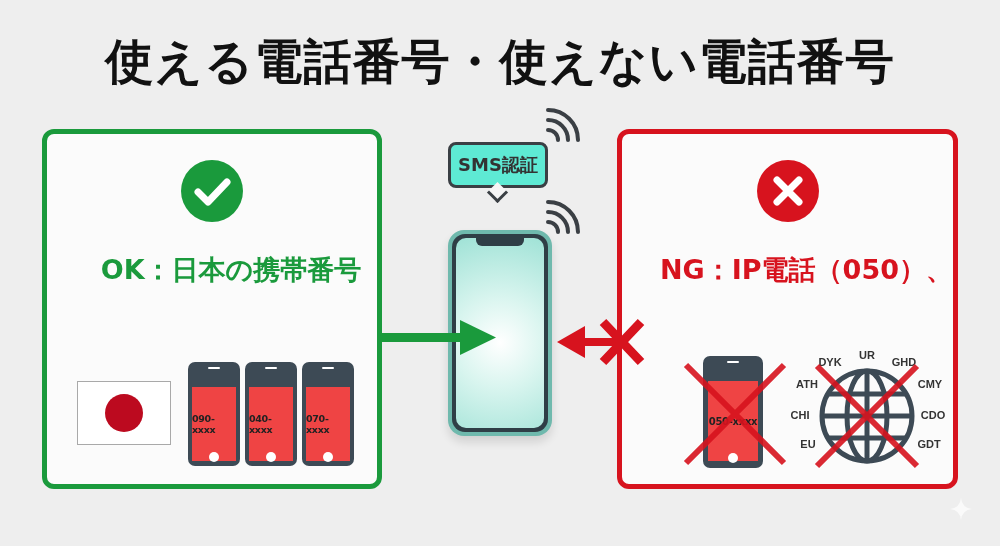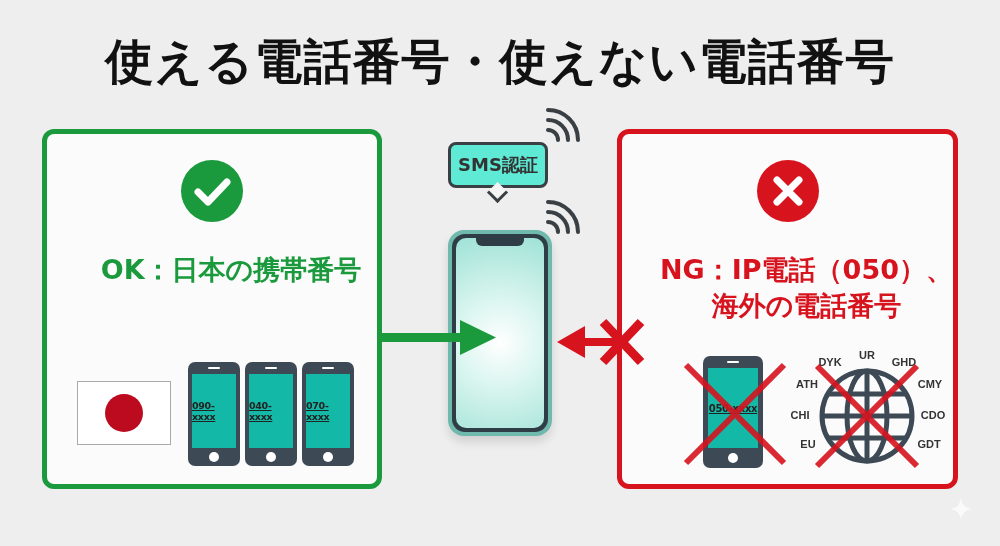--- a/index.html
+++ b/index.html
@@ -38,23 +38,23 @@
   }
   .flag .sun {
     position:absolute; left:27px; top:12px; width:38px; height:38px; border-radius:50%;
     background:#bc0a1f;
   }
   .mini-phone {
     position:absolute; top:228px; width:52px; height:104px;
     background:#3d4a55; border-radius:7px;
   }
   .mini-phone .screen {
-    position:absolute; left:4px; top:12px; width:44px; height:74px; background:#14b8a6;
+    position:absolute; left:4px; top:25px; width:44px; height:74px; background:#ef4444;
     display:flex; align-items:center; justify-content:center;
-    font-size:9.5px; color:#222; font-weight:bold; letter-spacing:-0.3px;text-decoration:underline;
+    font-size:9.5px; color:#222; font-weight:bold; letter-spacing:-0.3px;
   }
   .mini-phone .speaker {
     position:absolute; left:20px; top:5px; width:12px; height:2px; background:#fff; border-radius:1px;
   }
   .mini-phone .home {
     position:absolute; left:21px; top:90px; width:10px; height:10px; background:#fff; border-radius:50%;
   }
 
   .sms-bubble {
     position:absolute; left:448px; top:142px; width:100px; height:46px;
@@ -123,21 +123,20 @@
 </div>
 
 <div class="panel ng">
   <div class="badge">
     <svg width="62" height="62" viewBox="0 0 62 62">
         <path d="M20 20 L42 42 M42 20 L20 42" stroke="#fff" stroke-width="7" stroke-linecap="round"></path>
       </svg>
   </div>
   <div class="heading">
     <div>NG：IP電話（050）、</div>
-    <div>海外の電話番号</div>
   </div>
   <div class="mini-phone" style="left:81px; top:222px; width:60px; height:112px;">
     <div class="speaker" style="left:24px"></div>
     <div class="screen" style="width:50px; height:80px; left:5px; font-size:10px;">050-xxxx</div>
     <div class="home" style="left:25px; top:97px"></div>
   </div>
   <svg style="position:absolute; left:58px; top:225px" width="110" height="110">
     <path d="M6 6 L104 104 M104 6 L6 104" stroke="#d7131e" stroke-width="6" opacity="0.9"></path>
   </svg>
 

